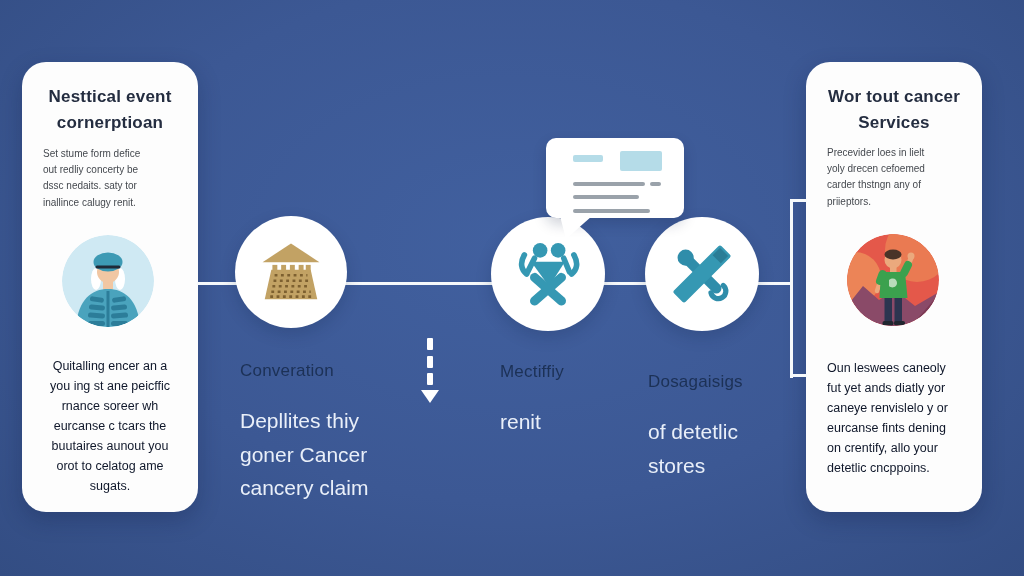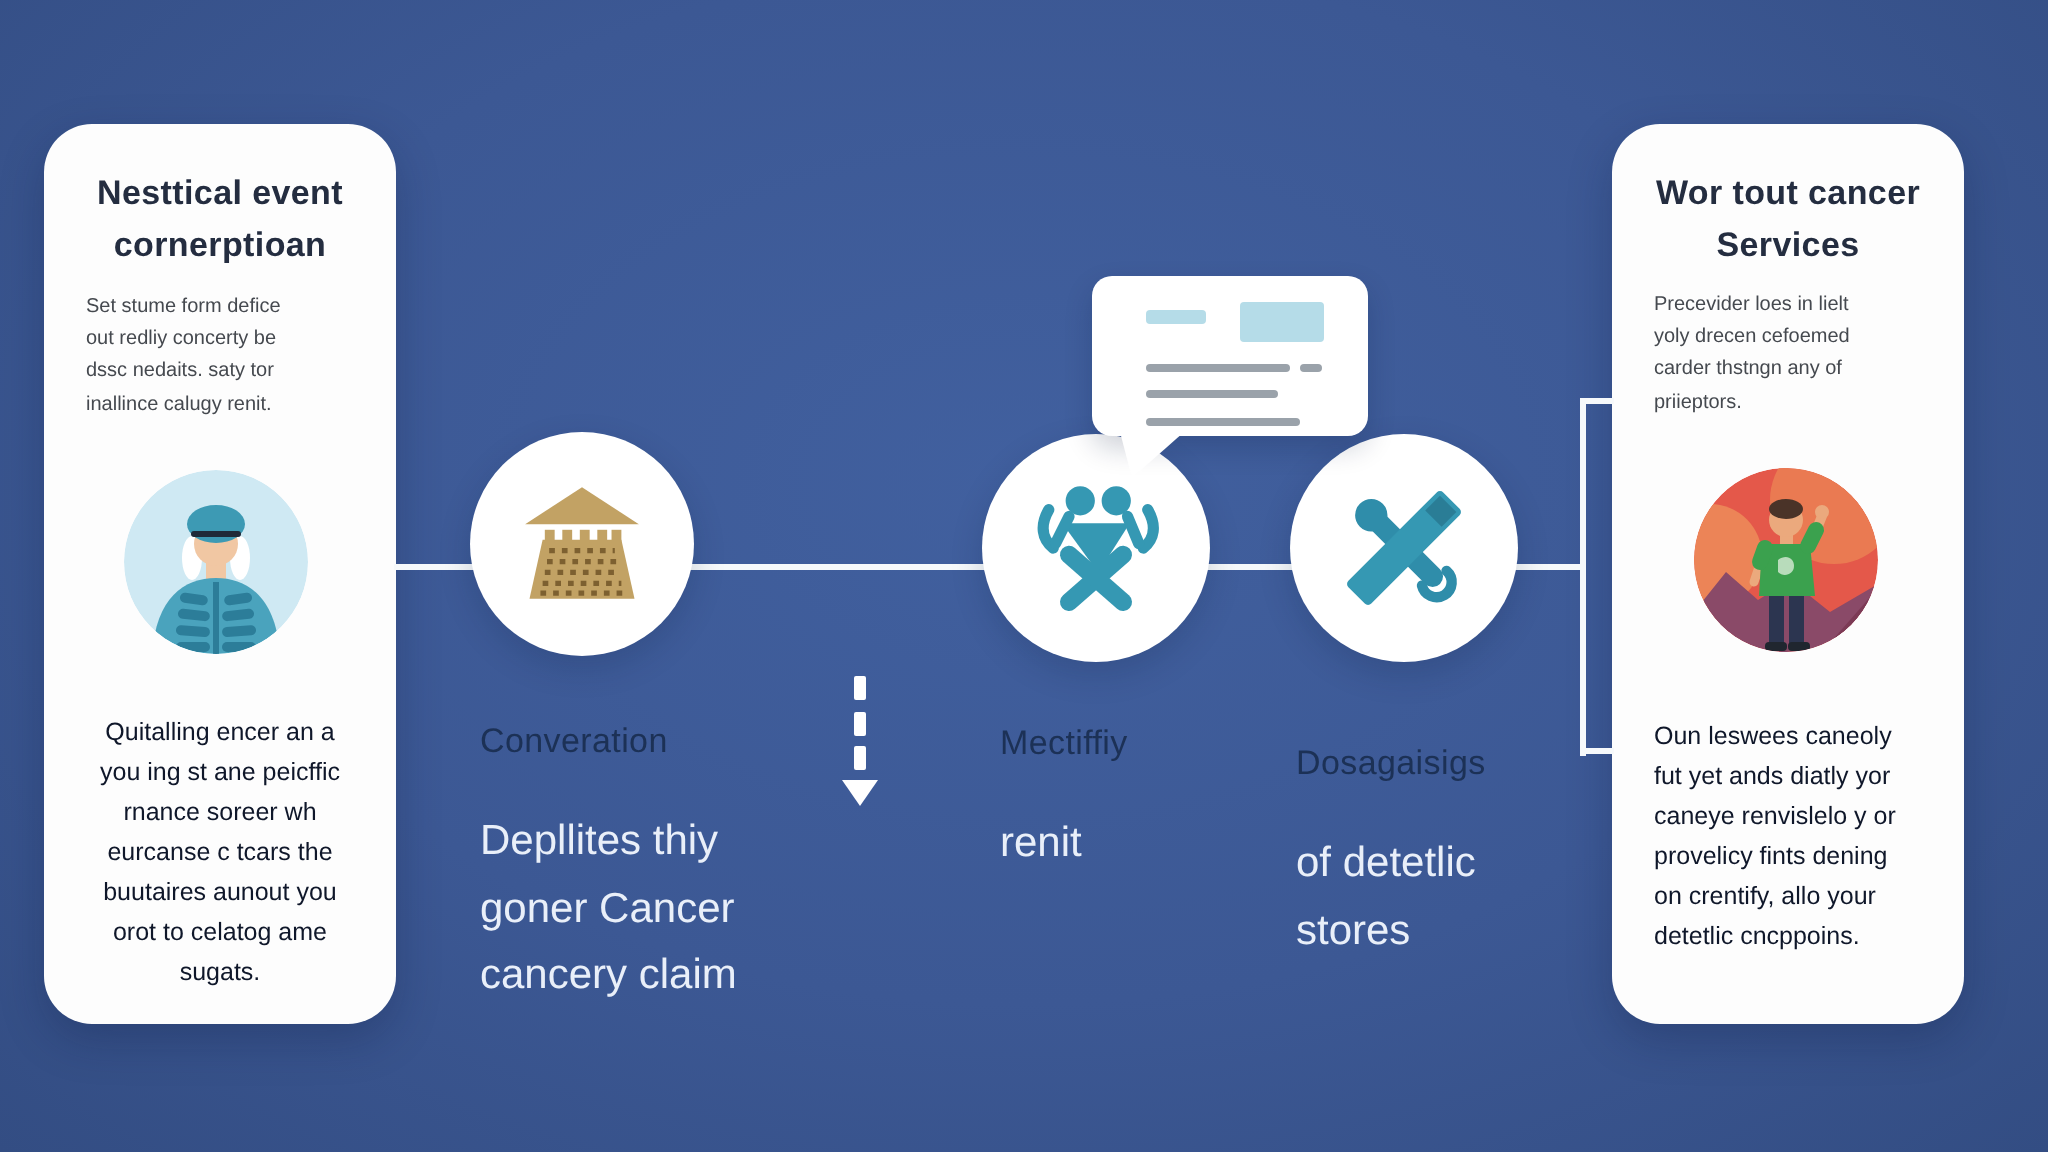--- a/index.html
+++ b/index.html
@@ -275,16 +275,16 @@
         <path d="M42,46 C46,43 50,45 50,49 C50,53 45,55 42,52 Z" fill="#cfe6cf" opacity="0.85"></path>
         <rect x="43" y="30" width="6.5" height="8" fill="#eba97d"></rect>
         <circle cx="46" cy="26" r="8.5" fill="#eba97d"></circle>
         <ellipse cx="46" cy="20.5" rx="8.5" ry="5" fill="#4a3328"></ellipse>
       </g>
     </svg>
   </div>
   <div class="card-footer">Oun leswees caneoly
 fut yet ands diatly yor
 caneye renvislelo y or
-provelicy fints dening
+eurcanse fints dening
 on crentify, allo your
 detetlic cncppoins.</div>
 </div>
 
 </body></html>

